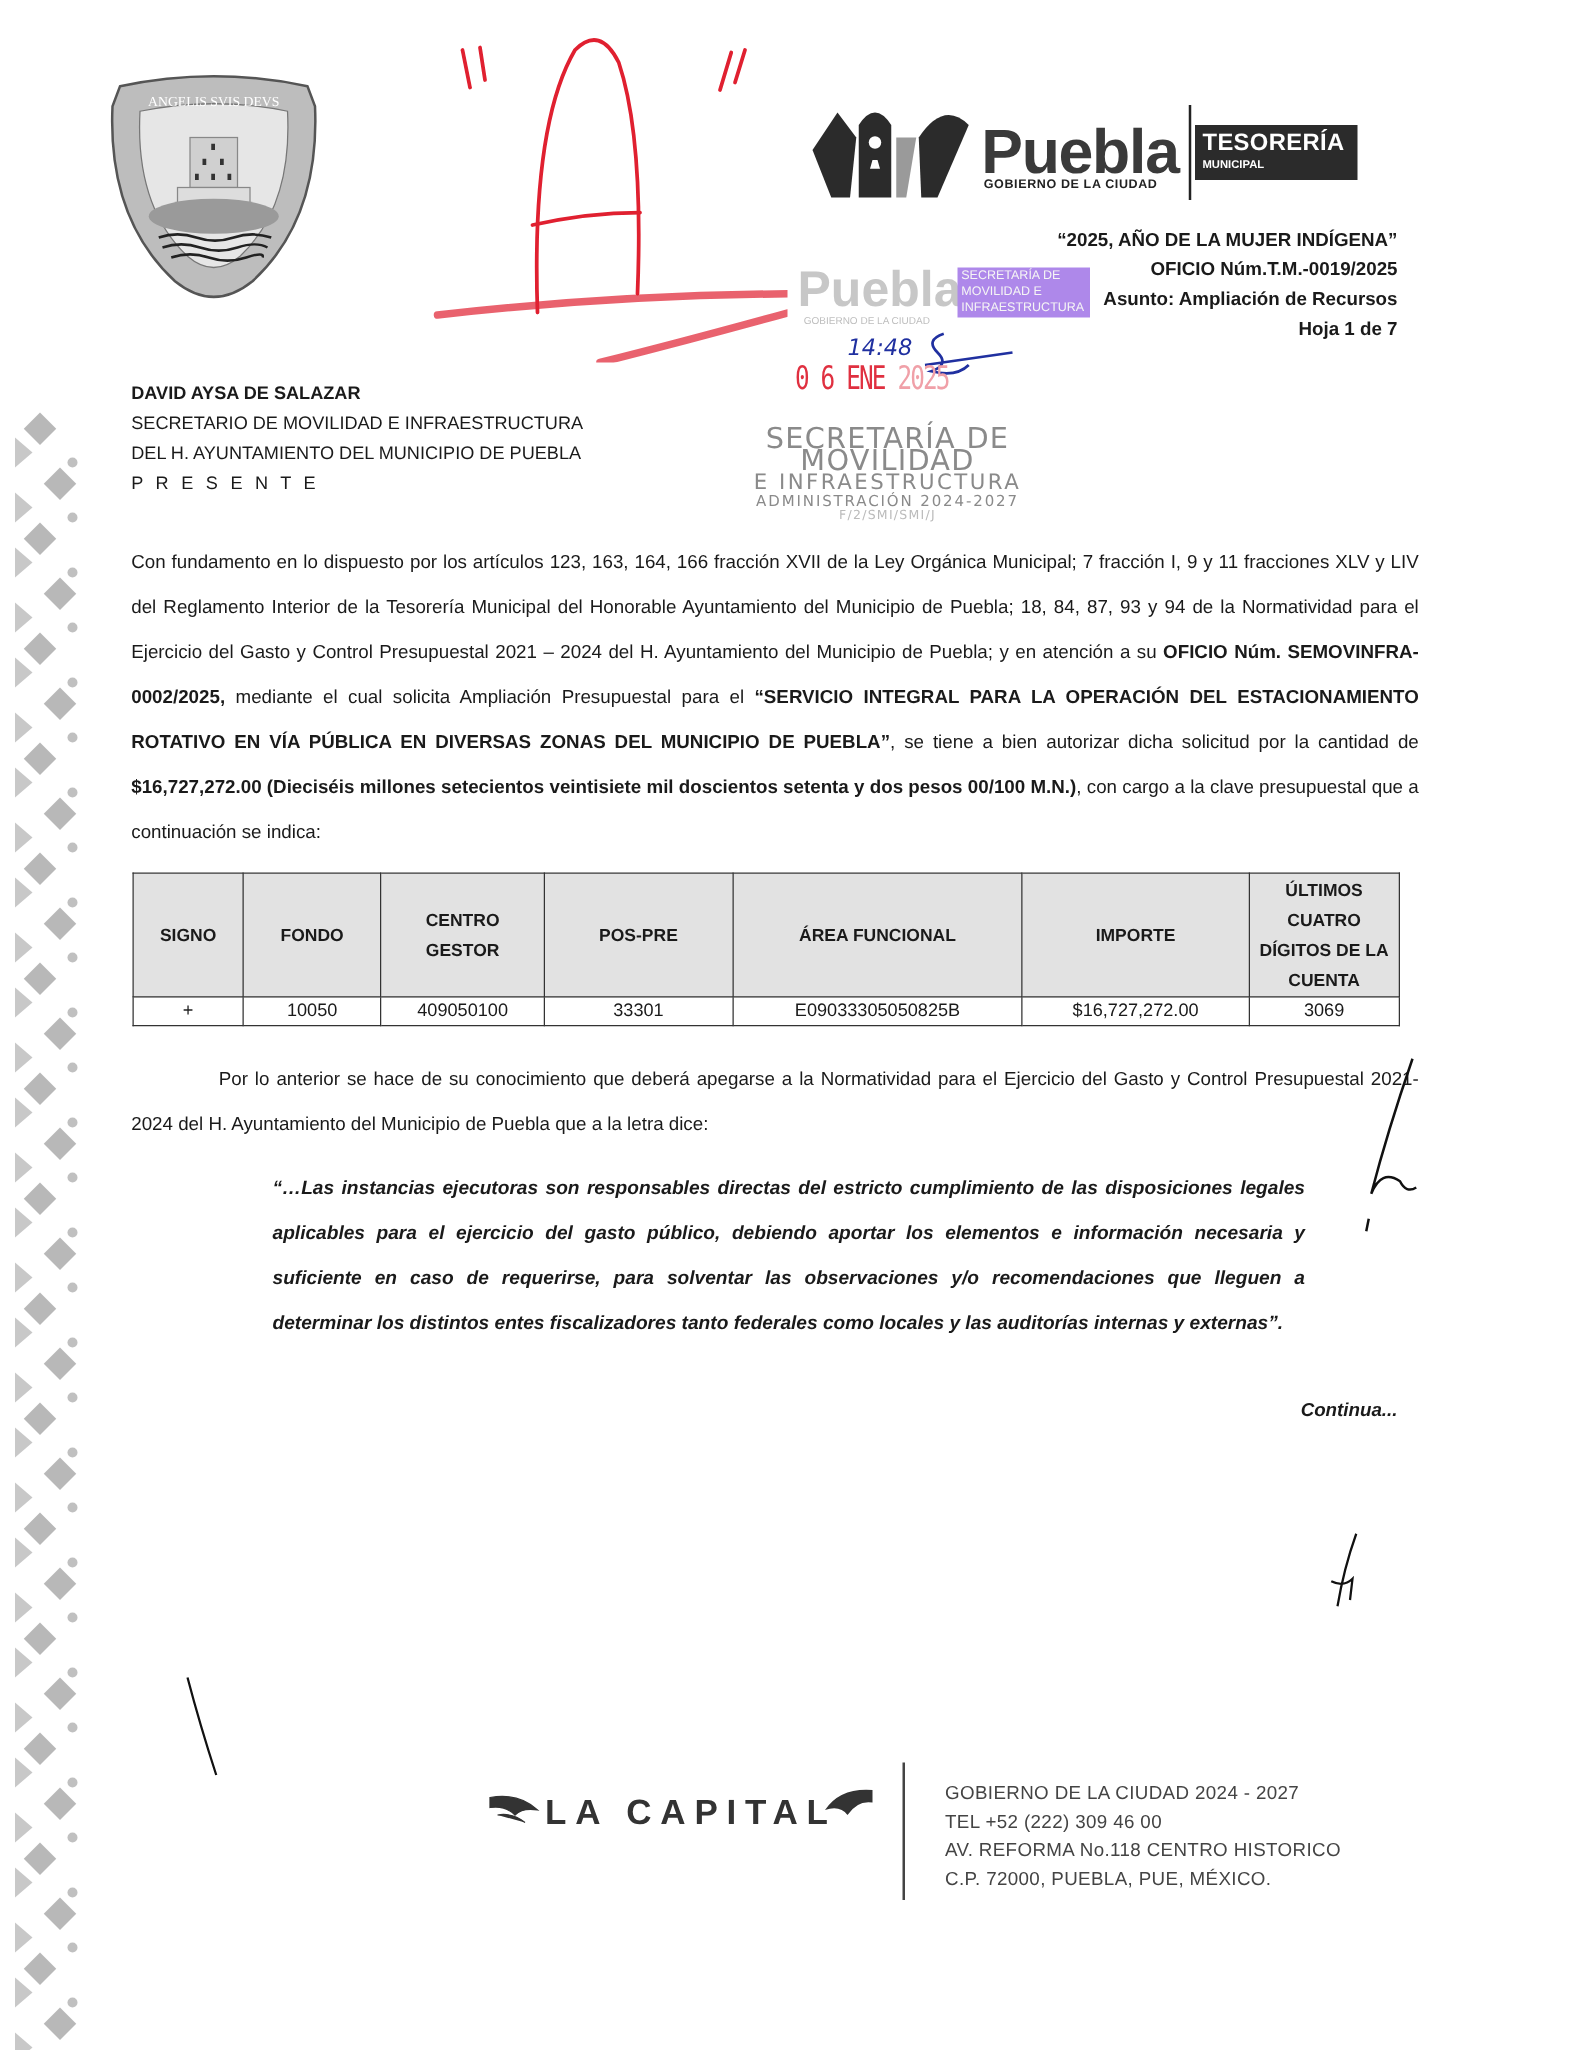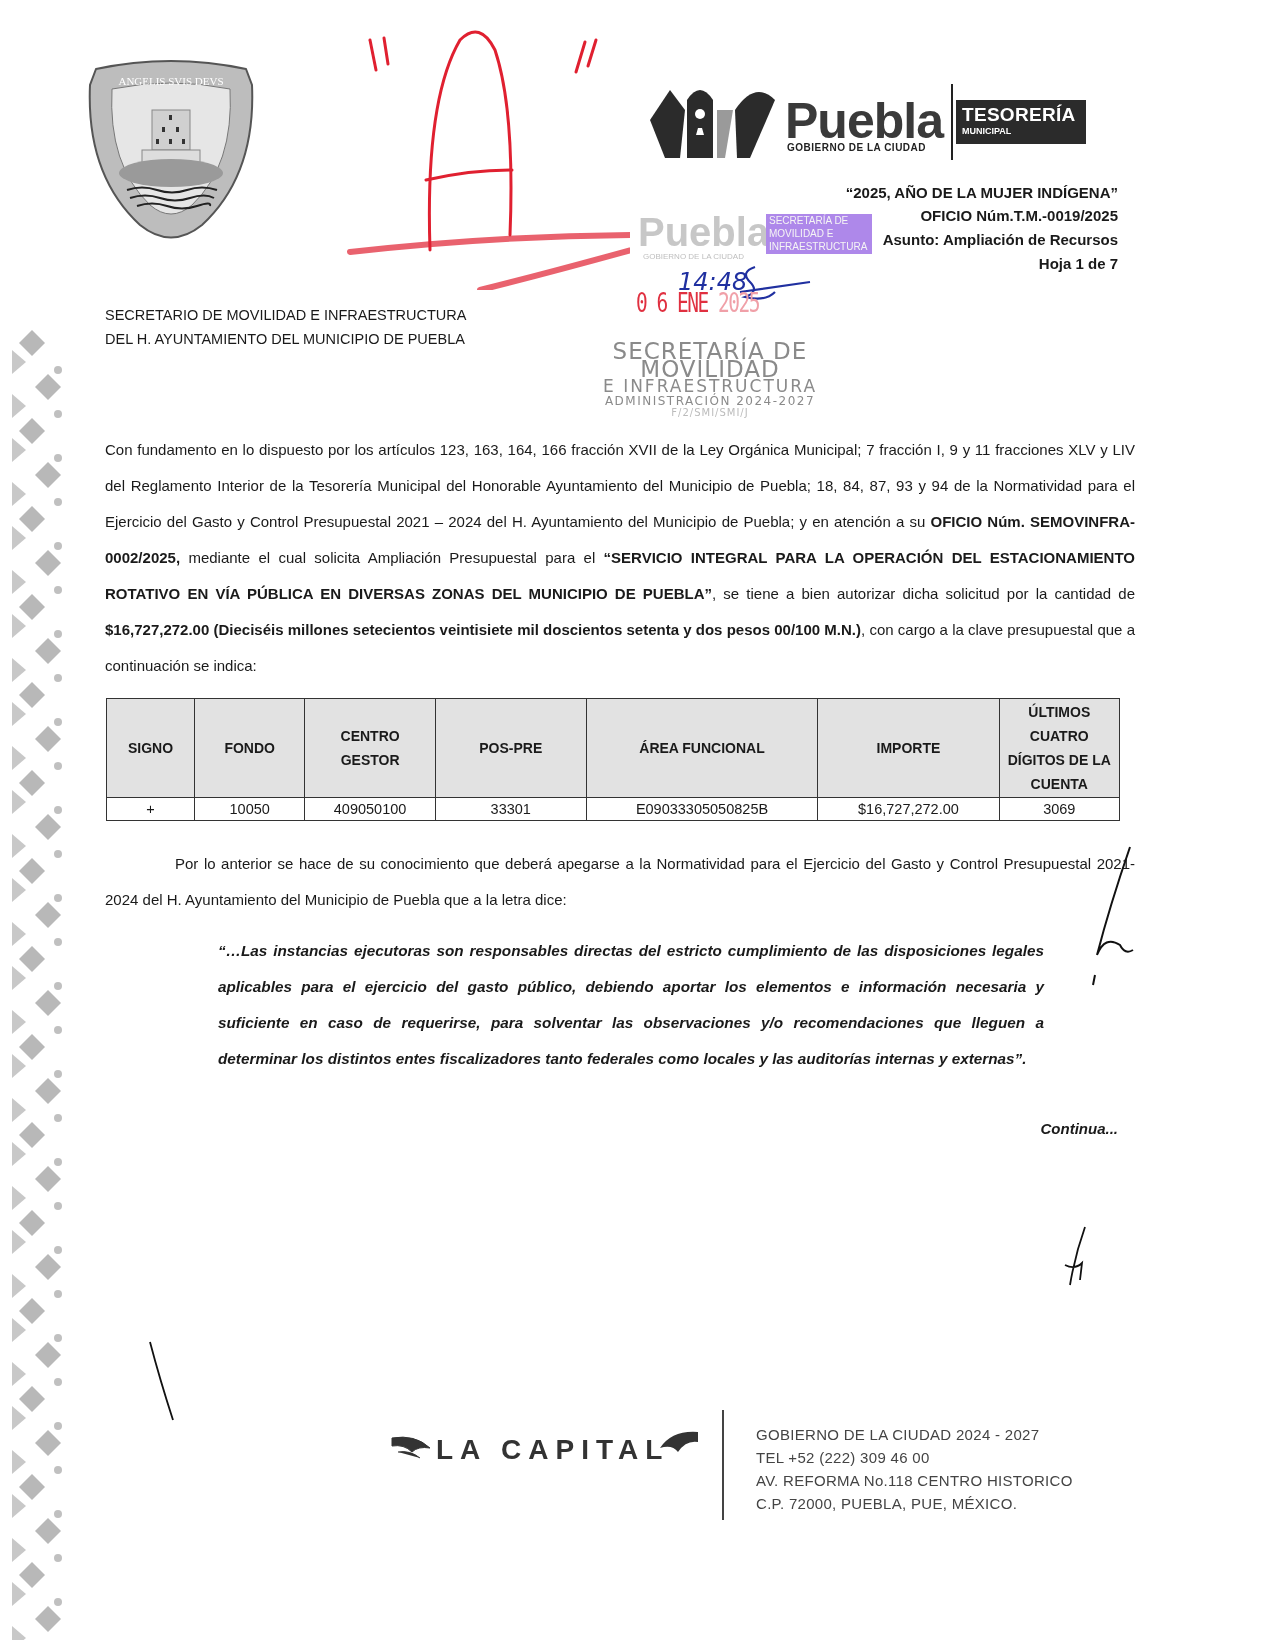--- a/index.html
+++ b/index.html
@@ -30,21 +30,21 @@
   .meta1 { top:184px;margin-left:16px; }
   .meta2 { top:207px; }
   .meta3 { top:231px; }
   .meta4 { top:255px; }
 
   
   .stamp-logo { left:548px; top:210px; width:330px; height:56px; opacity:0.55; }
   .stamp-logo .pb { position:absolute; left:90px; top:0; font-size:40px; font-weight:bold; color:#9a9a9a; }
   .stamp-logo .gob { position:absolute; left:95px; top:42px; font-size:8px; color:#888; }
   .stamp-logo .box { position:absolute; left:218px; top:4px; width:106px; height:40px; background:#6d28d9; color:#eee; font-size:10px; line-height:13px; padding-left:3px; box-sizing:border-box; }
-  .stamp-time { left:678px; top:268px; font-size:24px; color:#2030a0; font-family:"DejaVu Sans", sans-serif; font-style:italic; }
+  .stamp-time { left:678px; top:268px; font-size:18px; color:#2030a0; font-family:"DejaVu Sans", sans-serif; font-style:italic; }
   .stamp-date { left:636px; top:288px; font-size:26px; color:#e03040; font-family:"DejaVu Sans Mono", monospace; letter-spacing:-2px; transform:scaleX(0.75); transform-origin:left; }
   .stamp-date .y { color:#f0a0a8; }
   .stamp-dept { left:560px; top:342px; width:300px; text-align:center; color:#8a8a8a; font-family:"DejaVu Sans", sans-serif; }
   .stamp-dept .l1 { font-size:23px; letter-spacing:1px; line-height:18px; }
   .stamp-dept .l2 { font-size:17px; letter-spacing:2px; line-height:17px; }
   .stamp-dept .l3 { font-size:12px; letter-spacing:1.5px; line-height:13px; }
   .stamp-dept .l4 { font-size:10px; letter-spacing:1px; line-height:10px; color:#bbb; }
 
   
   .addr { left:105px; top:303px; font-size:14.5px; line-height:24px; }
@@ -255,22 +255,24 @@
   <span class="y">2025</span>
 </div>
 <div class="abs stamp-dept">
   <div class="l1">SECRETARÍA DE MOVILIDAD</div>
   <div class="l2">E INFRAESTRUCTURA</div>
   <div class="l3">ADMINISTRACIÓN 2024-2027</div>
   <div class="l4">F/2/SMI/SMI/J</div>
 </div>
 
 <div class="abs addr">
+  <div class="name">DAVID AYSA DE SALAZAR</div>
   <div>SECRETARIO DE MOVILIDAD E INFRAESTRUCTURA</div>
   <div>DEL H. AYUNTAMIENTO DEL MUNICIPIO DE PUEBLA</div>
+  <div class="present">P R E S E N T E</div>
 </div>
 
 <div class="abs body-par">
   <span>Con fundamento en lo dispuesto por los artículos 123, 163, 164, 166 fracción XVII de la Ley Orgánica Municipal; 7 fracción I, 9 y 11 fracciones XLV y LIV del Reglamento Interior de la Tesorería Municipal del Honorable Ayuntamiento del Municipio de Puebla; 18, 84, 87, 93 y 94 de la Normatividad para el Ejercicio del Gasto y Control Presupuestal 2021 – 2024 del H. Ayuntamiento del Municipio de Puebla; y en atención a su </span><b>OFICIO Núm. SEMOVINFRA-0002/2025,</b><span> mediante el cual solicita Ampliación Presupuestal para el </span><b>“SERVICIO INTEGRAL PARA LA OPERACIÓN DEL ESTACIONAMIENTO ROTATIVO EN VÍA PÚBLICA EN DIVERSAS ZONAS DEL MUNICIPIO DE PUEBLA”</b><span>, se tiene a bien autorizar dicha solicitud por la cantidad de </span><b>$16,727,272.00 (Dieciséis millones setecientos veintisiete mil doscientos setenta y dos pesos 00/100 M.N.)</b><span>, con cargo a la clave presupuestal que a continuación se indica:</span>
 </div>
 
 <table class="abs budget-table">
   <thead>
     <tr>
       <th style="width:78px">SIGNO</th>

